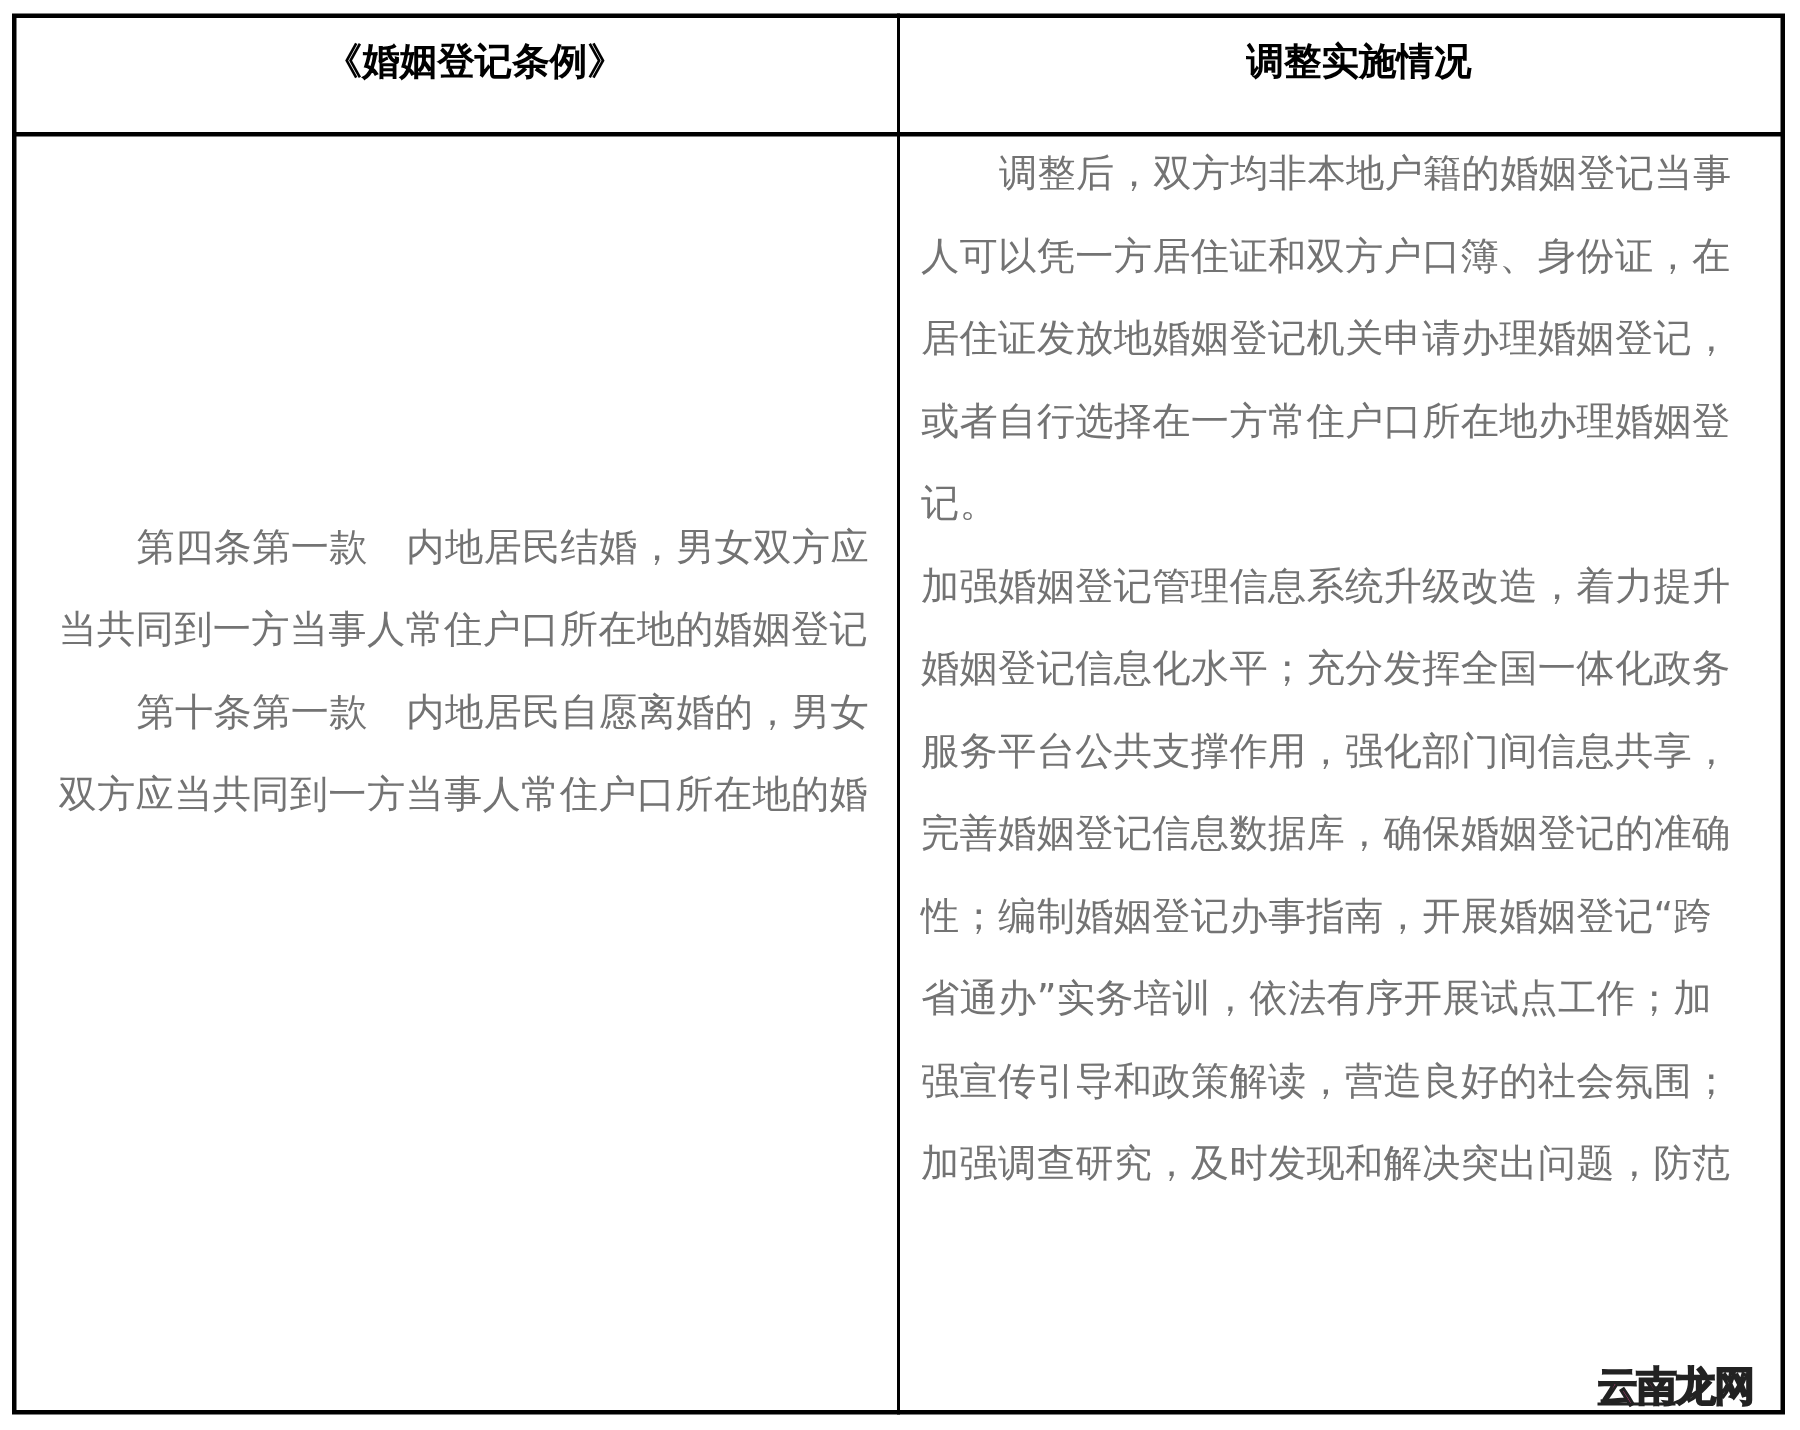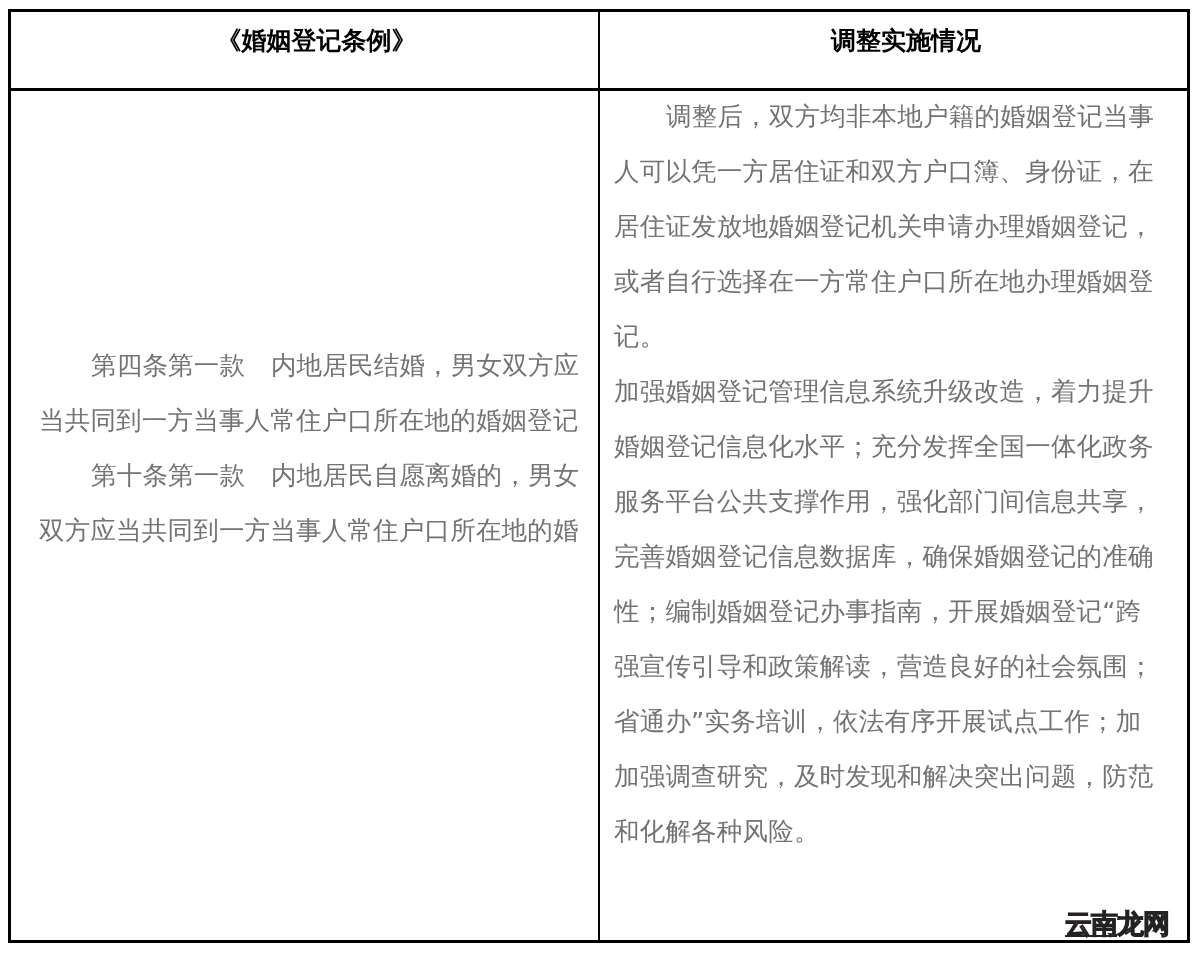--- a/index.html
+++ b/index.html
@@ -44,21 +44,20 @@
   <span class="line indent">调整后，双方均非本地户籍的婚姻登记当事</span>
   <span class="line">人可以凭一方居住证和双方户口簿、身份证，在</span>
   <span class="line">居住证发放地婚姻登记机关申请办理婚姻登记，</span>
   <span class="line">或者自行选择在一方常住户口所在地办理婚姻登</span>
   <span class="line">记。</span>
   <span class="line">加强婚姻登记管理信息系统升级改造，着力提升</span>
   <span class="line">婚姻登记信息化水平；充分发挥全国一体化政务</span>
   <span class="line">服务平台公共支撑作用，强化部门间信息共享，</span>
   <span class="line">完善婚姻登记信息数据库，确保婚姻登记的准确</span>
   <span class="line">性；编制婚姻登记办事指南，开展婚姻登记“跨</span>
+  <span class="line">省通办”实务培训，依法有序开展试点工作；加</span>
   <span class="line">强宣传引导和政策解读，营造良好的社会氛围；</span>
-  <span class="line">省通办”实务培训，依法有序开展试点工作；加</span>
   <span class="line">加强调查研究，及时发现和解决突出问题，防范</span>
-  <span class="line">和化解各种风险。</span>
 </div>
 
 <div class="watermark">
   <span class="wm-a">云南</span><span class="wm-b">龙网</span>
 </div>
 
 </body></html>

